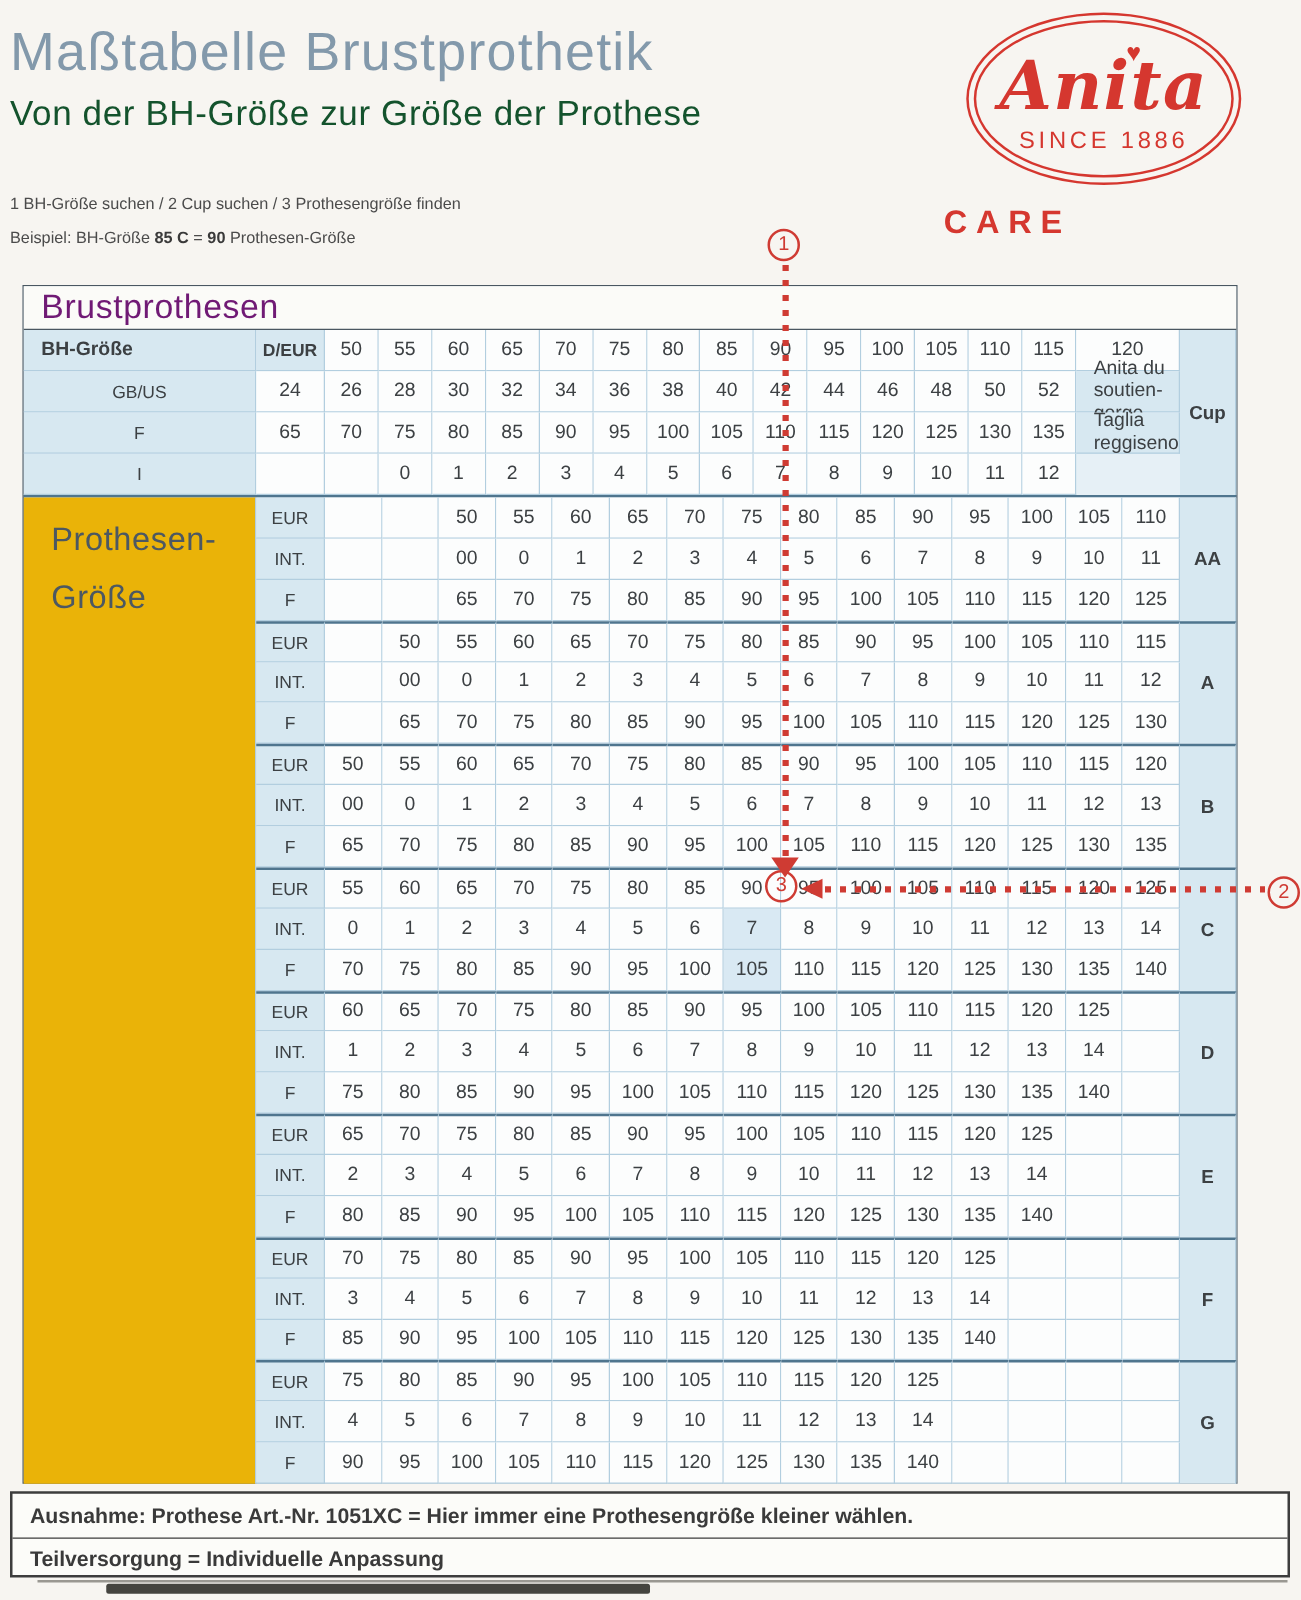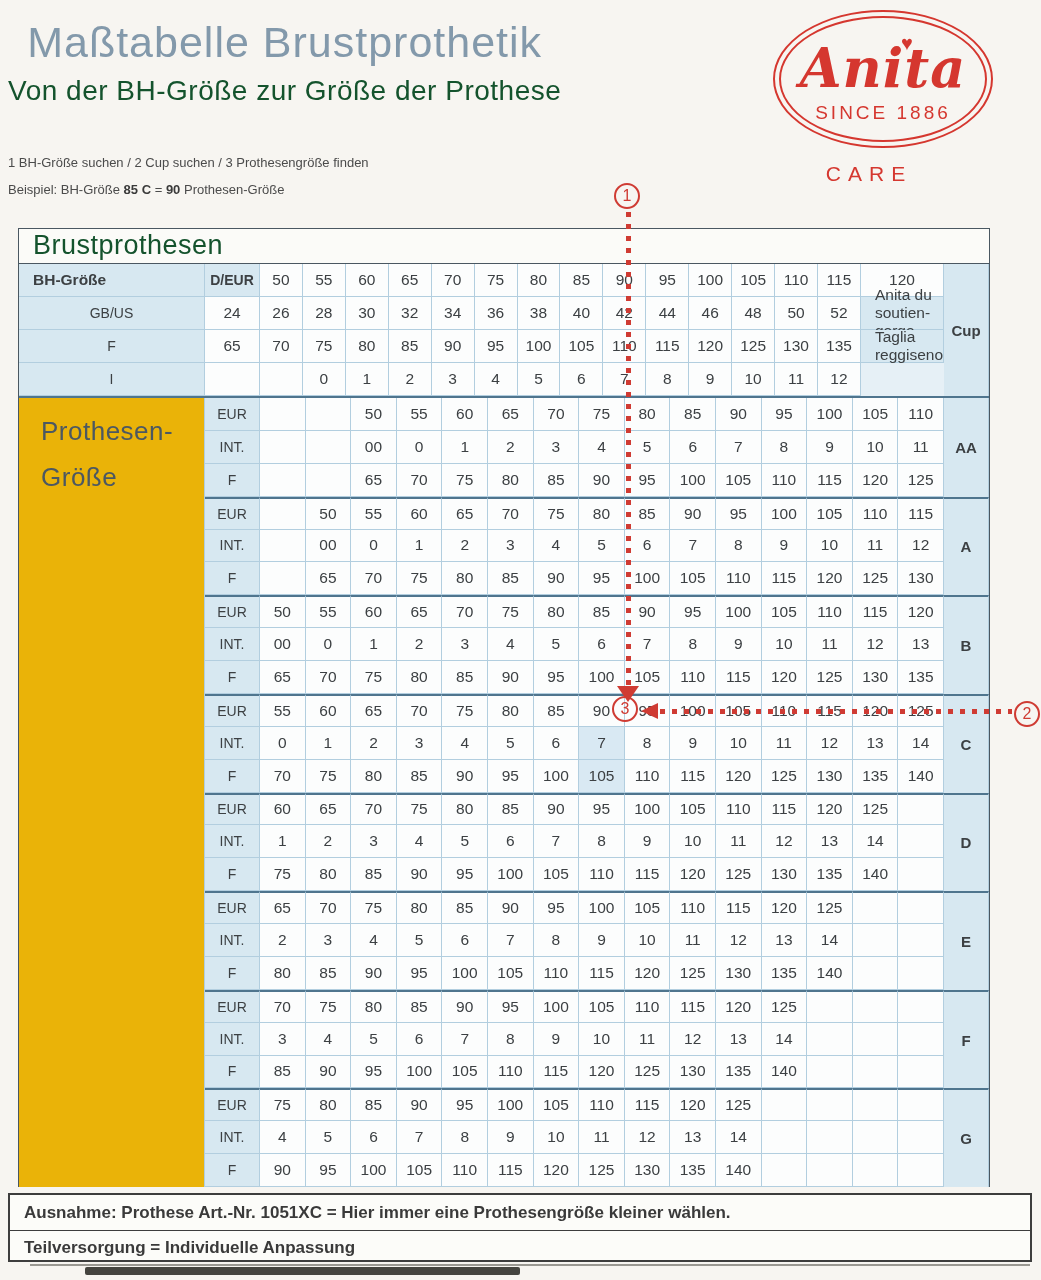--- a/index.html
+++ b/index.html
@@ -1,38 +1,38 @@
 <!DOCTYPE html>
 <html><head>
 <meta charset="utf-8">
 <style>
   html,body{margin:0;padding:0;}
   body{font-family:"Liberation Sans",sans-serif;background:#e9e7e3;}
   .sheet{position:relative;width:1041px;height:1280px;background:#f7f5f1;overflow:hidden;margin:0 auto;}
 
   
   .titleblock{position:absolute;left:8px;top:18px;}
-  .title{font-size:43px;color:#8399ab;letter-spacing:1px;font-weight:400;text-align:center;}
+  .title{font-size:43px;color:#8399ab;letter-spacing:1px;font-weight:400;}
   .subtitle{font-size:28px;color:#14532d;margin-top:8px;letter-spacing:.5px;}
   .instructions{position:absolute;left:8px;top:149px;font-size:13px;color:#4b4b4b;line-height:27px;}
   .instructions b{color:#3a3a3a;}
 
   
   .logo{position:absolute;left:755px;top:6px;width:228px;height:186px;}
   .oval{position:absolute;left:18px;top:4px;width:220px;height:138px;}
   .oval .ring-outer{position:absolute;inset:0;border:2px solid #d5372f;border-radius:50%;}
   .oval .ring-inner{position:absolute;inset:6px;border:2.5px solid #d5372f;border-radius:50%;}
   .brand{position:absolute;left:0;top:26px;width:100%;text-align:center;font-family:"DejaVu Serif",serif;font-style:italic;font-weight:bold;font-size:54px;color:#d5372f;letter-spacing:1px;}
   .heart{position:absolute;left:128px;top:22px;font-size:20px;color:#d5372f;}
   .since{position:absolute;left:0;top:92px;width:100%;text-align:center;font-size:19px;color:#d5372f;letter-spacing:3px;}
-  .care{position:absolute;left:0;top:156px;width:100%;text-align:center;font-size:21px;color:#d5372f;letter-spacing:7px;font-weight:400;}
+  .care{position:absolute;left:0;top:156px;width:100%;font-size:26px;color:#d5372f;letter-spacing:7px;font-weight:700;}
 
   
   .main-box{position:absolute;left:18px;top:228px;width:972px;height:959px;border:1.5px solid #4a5761;background:#e6f0f6;box-sizing:border-box;}
-  .section-heading{height:34px;line-height:32px;padding-left:14px;background:#fbfbf8;color:#14532d;font-size:27px;letter-spacing:.5px;border-bottom:1.5px solid #4a5761;}
+  .section-heading{height:34px;line-height:32px;padding-left:14px;background:#fbfbf8;color:#701a75;font-size:27px;letter-spacing:.5px;border-bottom:1.5px solid #4a5761;}
   .grid{display:grid;grid-template-columns:186px 55px repeat(15,1fr) 45px;}
   #header-grid{grid-template-rows:repeat(4,33px);}
   #body-grid{grid-template-rows:repeat(24,1fr);height:789px;border-top:2px solid #4f758e;}
   .cell{display:flex;align-items:center;justify-content:center;border-right:1px solid #b2cedf;border-bottom:1px solid #b2cedf;font-size:15.5px;color:#3c4043;box-sizing:border-box;}
   .label-cell{justify-content:flex-start;padding-left:14px;background:#d7e8f1;font-size:15.5px;}
   .code-cell{background:#d7e8f1;font-size:14px;}
   .val-cell{background:#fcfdfd;}
   .hl{background:#d9e9f3;}
   .bold{font-weight:bold;}
   .cup-cell{background:#d7e8f1;font-weight:600;font-size:15px;border-bottom:none;}

